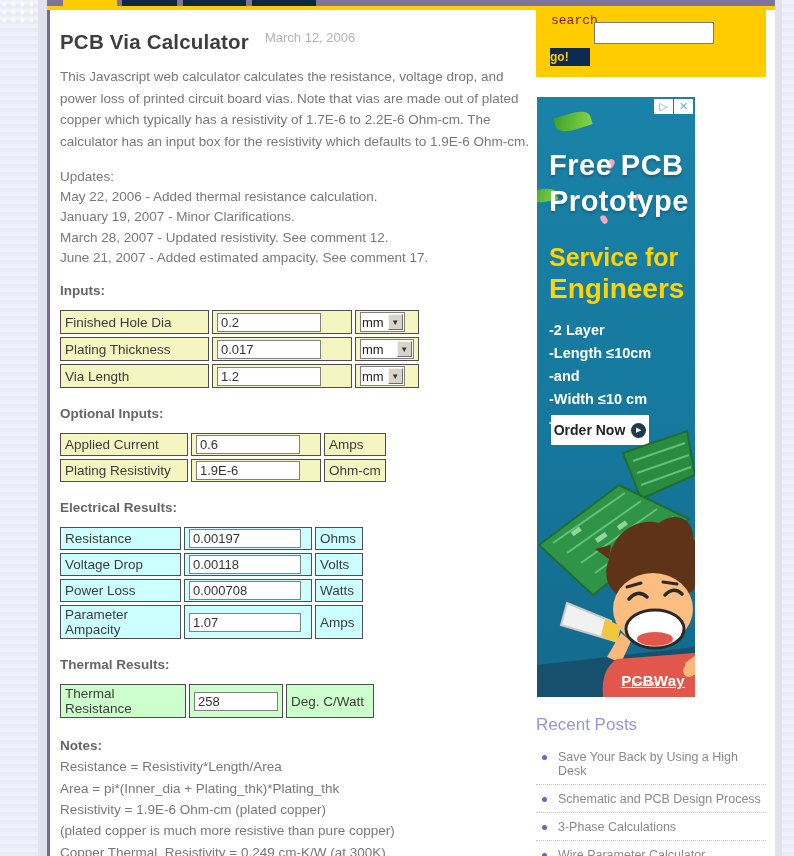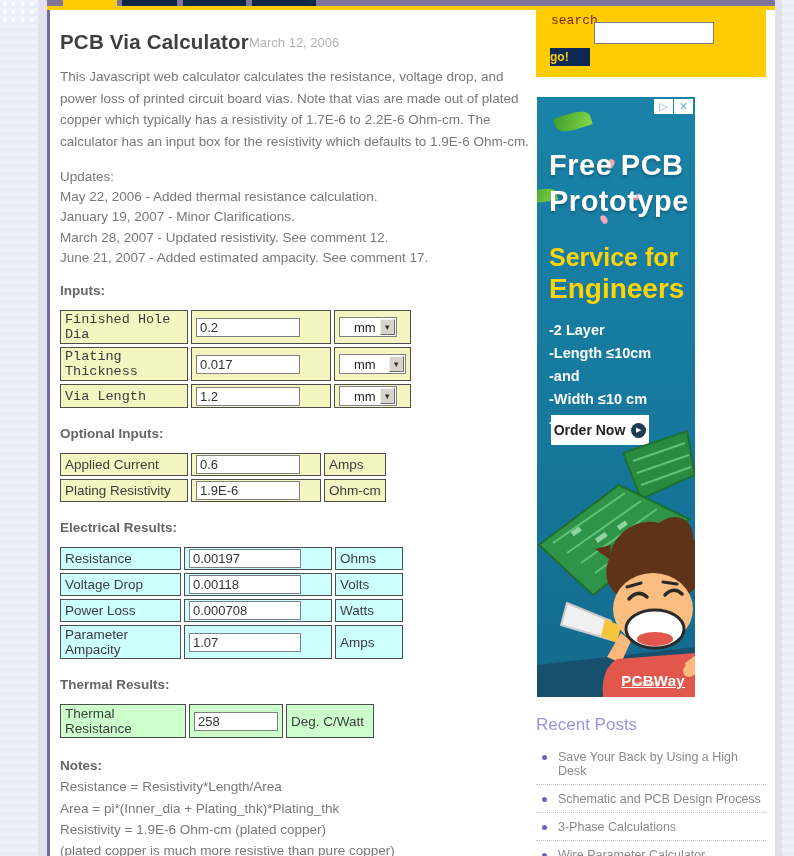--- a/index.html
+++ b/index.html
@@ -15,46 +15,46 @@
   .edge-right { position:absolute; left:775px; top:0; width:7px; height:856px; background:#e1e2ee; }
 
   
   .topnav { position:absolute; left:47px; top:0; width:728px; height:6px; background:#7e7398; }
   .tab { position:absolute; top:0; height:6px; background:#0e2742; }
   .tab.active { background:#ffcc00; }
   .yellowbar { position:absolute; left:47px; top:6px; width:728px; height:4px; background:#ffcc00; }
 
   
   .main { position:absolute; left:60px; top:30px; width:472px; color:#787878; }
-  .title-row { display:flex; align-items:center; margin-bottom:12px; }
+  .title-row { display:flex; align-items:flex-start; gap:16px; margin-bottom:12px; }
   .page-title { font-size:20.5px; font-weight:bold; color:#3e3e3e; letter-spacing:.2px; }
   .page-date  { font-size:13px; color:#b3b3b3; }
   .body-text { font-size:13.5px; line-height:21.5px; color:#787878; margin-bottom:15px; width:472px; }
   .updates { font-size:13.5px; line-height:20.2px; color:#787878; margin-bottom:13px; }
   .section-h { font-size:13.5px; font-weight:bold; color:#666666; margin:15px 0 9px; }
 
   table.calc { border-collapse:separate; border-spacing:3px; margin-left:-3px; }
   table.calc td { border:1px solid #4d4d4d; padding:1px 4px; font-size:13.5px; color:#3c3c3c; height:23px; }
-  .t-inputs td.lbl { width:128px; background:#f5f5c2;font-family:Liberation Mono, monospace; }
+  .t-inputs td.lbl { width:149px; background:#f5f5c2; }
   .t-inputs td.val { width:140px; background:#f5f5c2; }
   .t-inputs td.unit{ width:58px;  background:#f5f5c2; }
   .t-opt td.lbl { width:128px; background:#f5f5c2; }
   .t-opt td.val { width:130px; background:#f5f5c2; }
   .t-opt td.unit{ width:62px;  background:#f5f5c2; }
   .t-elec td.lbl { width:121px; background:#ccffff; }
-  .t-elec td.val { width:148px; background:#ccffff; }
-  .t-elec td.unit{ width:68px;  background:#ccffff; }
+  .t-elec td.val { width:128px; background:#ccffff; }
+  .t-elec td.unit{ width:48px;  background:#ccffff; }
   .t-therm td.lbl { width:126px; background:#ccffcc; }
   .t-therm td.val { width:92px;  background:#ccffcc; }
   .t-therm td.unit{ width:88px;  background:#ccffcc; }
   .field-input { height:19px; border:1px solid #808080; font-size:13px; padding:1px 3px;
                  color:#333; font-family:"Liberation Sans",sans-serif; vertical-align:middle; }
   .w104 { width:104px; } .w112 { width:112px; } .w84 { width:84px; }
   .unit-select { display:inline-flex; align-items:center; background:#fff; border:1px solid #808080;
-                 height:20px; font-size:13px; color:#222; padding-left:14px; vertical-align:middle; }
+                 height:20px; font-size:13px; color:#222; padding-left:1px; vertical-align:middle; }
   .unit-select .gap { width:3px; } .unit-select.wide .gap { width:12px; }
   .sel-btn { width:15px; height:16px; margin:1px; background:#d8d4cc; color:#333;
              border:1px solid; border-color:#f4f2ee #6b6b6b #6b6b6b #f4f2ee;
              font-size:8px; display:flex; align-items:center; justify-content:center; }
   .notes { font-size:13.5px; line-height:21.3px; color:#787878; margin-top:14px; }
   .notes .nh { font-weight:bold; color:#666; }
 
   
   .sidebar { position:absolute; left:536px; top:10px; width:230px; }
   .searchbox { position:relative; width:230px; height:67px; background:#ffcc00; }

